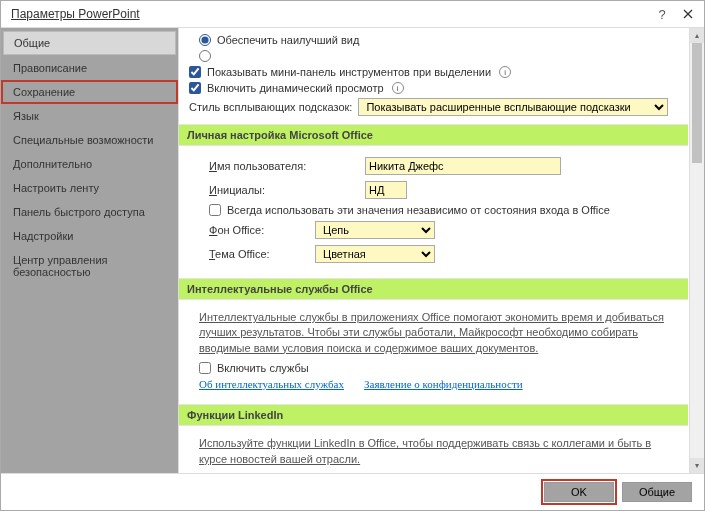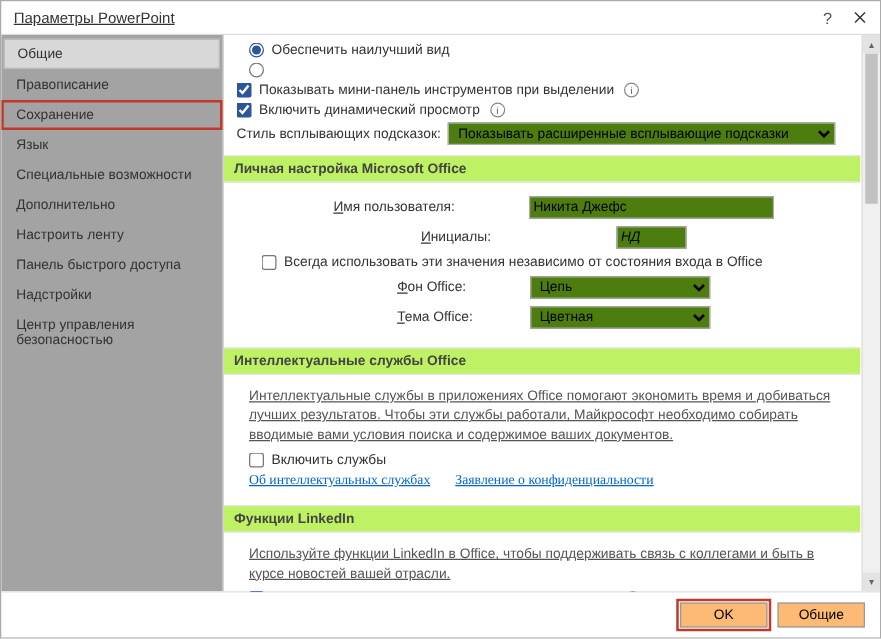--- a/index.html
+++ b/index.html
@@ -14,34 +14,34 @@
   .sidebar { width: 178px; background: #a3a3a3; border-right: 1px solid #ddd; padding-top: 2px; }
   .sidebar .nav-item { padding: 6px 12px; cursor: pointer; color: #333; position: relative; }
   .sidebar .nav-item.selected { background: #d8d8d8; border: 1px solid #bbb; margin: 1px 2px; padding: 5px 10px; }
   .sidebar .nav-item.highlighted { outline: 2px solid #c0392b; outline-offset: -2px; }
   .content { flex: 1; overflow-y: auto; padding: 4px 8px 4px 10px; position: relative; }
   .row { display: flex; align-items: center; gap: 6px; padding: 2px 0; }
   .radio, .checkbox { width: 12px; height: 12px; flex-shrink: 0; accent-color: #2b579a; }
   .info-icon { width: 12px; height: 12px; border: 1px solid #888; border-radius: 50%; display: inline-flex; align-items: center; justify-content: center; font-size: 8px; color: #555; margin-left: 2px; }
   .label { white-space: nowrap; }
   .hotkey { text-decoration: underline; }
-  .field-row { display: flex; align-items: center; gap: 6px; padding: 3px 0 3px 10px; justify-content: center; }
+  .field-row { display: flex; align-items: center; gap: 6px; padding: 3px 0 3px 10px; }
   .field-label { width: 150px; }
   .field-label-narrow { width: 100px; }
-  select, input[type=text] { font-family: inherit; font-size: 11px; padding: 1px 3px; border: 1px solid #aaa; background: #4d7c0f; height: 18px; }
+  select, input[type=text] { font-family: inherit; font-size: 11px; padding: 1px 3px; border: 1px solid #aaa; background: #fef9c3; height: 18px; }
   select.wide { width: 310px; }
   input.wide { width: 196px; }
-  input.narrow { width: 56px; font-style: italic; }
-  select.med { width: 144px; }
+  input.narrow { width: 42px; }
+  select.med { width: 120px; }
   .section-header { background: #bef264; padding: 4px 8px; margin: 6px -8px 6px -10px; font-weight: 600; color: #444; border-top: 1px solid #e5e5e5; border-bottom: 1px solid #e5e5e5; }
   .section-body { padding: 2px 4px 6px 10px; }
   .desc { color: #555; line-height: 1.4; padding: 2px 0 4px 0; text-decoration: underline; }
   .link { color: #0066cc; text-decoration: underline; cursor: pointer; margin-right: 14px; font-family: Liberation Serif, serif; }
   .footer { padding: 8px 12px; display: flex; justify-content: flex-end; gap: 8px; border-top: 1px solid #ddd; align-items: center; }
-  .btn { min-width: 70px; padding: 3px 12px; border: 1px solid #999; background: #fdba74; cursor: pointer; font-size: 11px; }
+  .btn { min-width: 70px; padding: 3px 12px; border: 1px solid #999; background: #a3a3a3; cursor: pointer; font-size: 11px; }
   .btn.primary { outline: 2px solid #c0392b; outline-offset: 1px; }
   .scrolltrack { position: absolute; right: 0; top: 0; bottom: 0; width: 15px; background: #f0f0f0; border-left: 1px solid #ddd; }
   .scrollbtn { height: 15px; background: #e3e3e3; display:flex;align-items:center;justify-content:center;color:#666;font-size:8px; }
   .scrollthumb { position: absolute; top: 15px; left: 2px; right: 2px; height: 120px; background: #c1c1c1; }
   .content-inner { padding-right: 16px; }
 </style>
 </head>
 <body>
 
 <div class="window">

